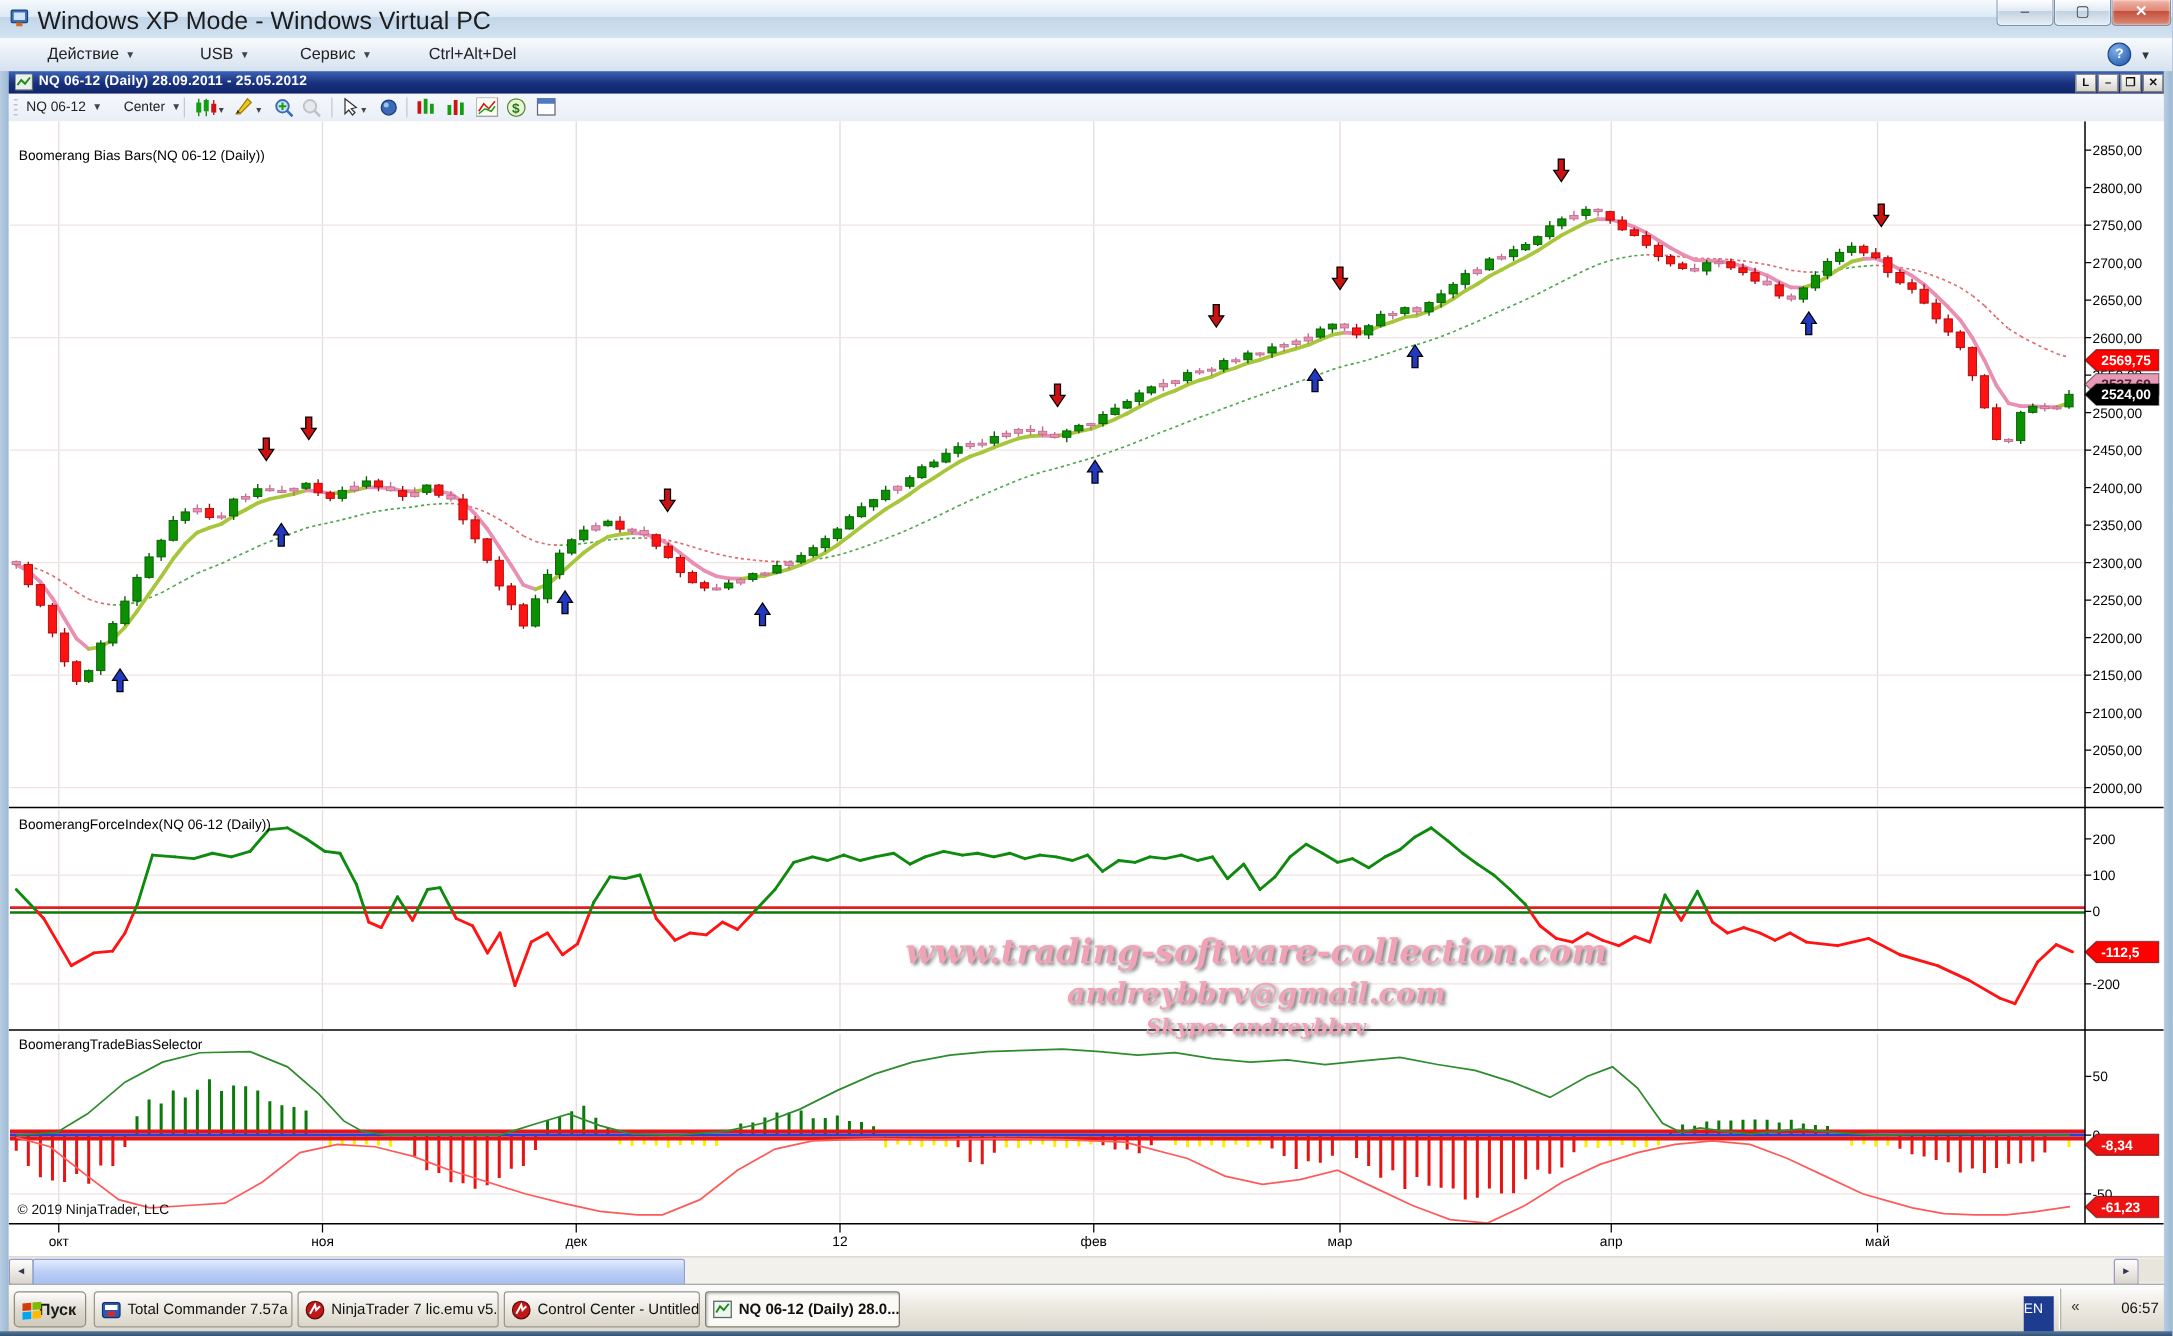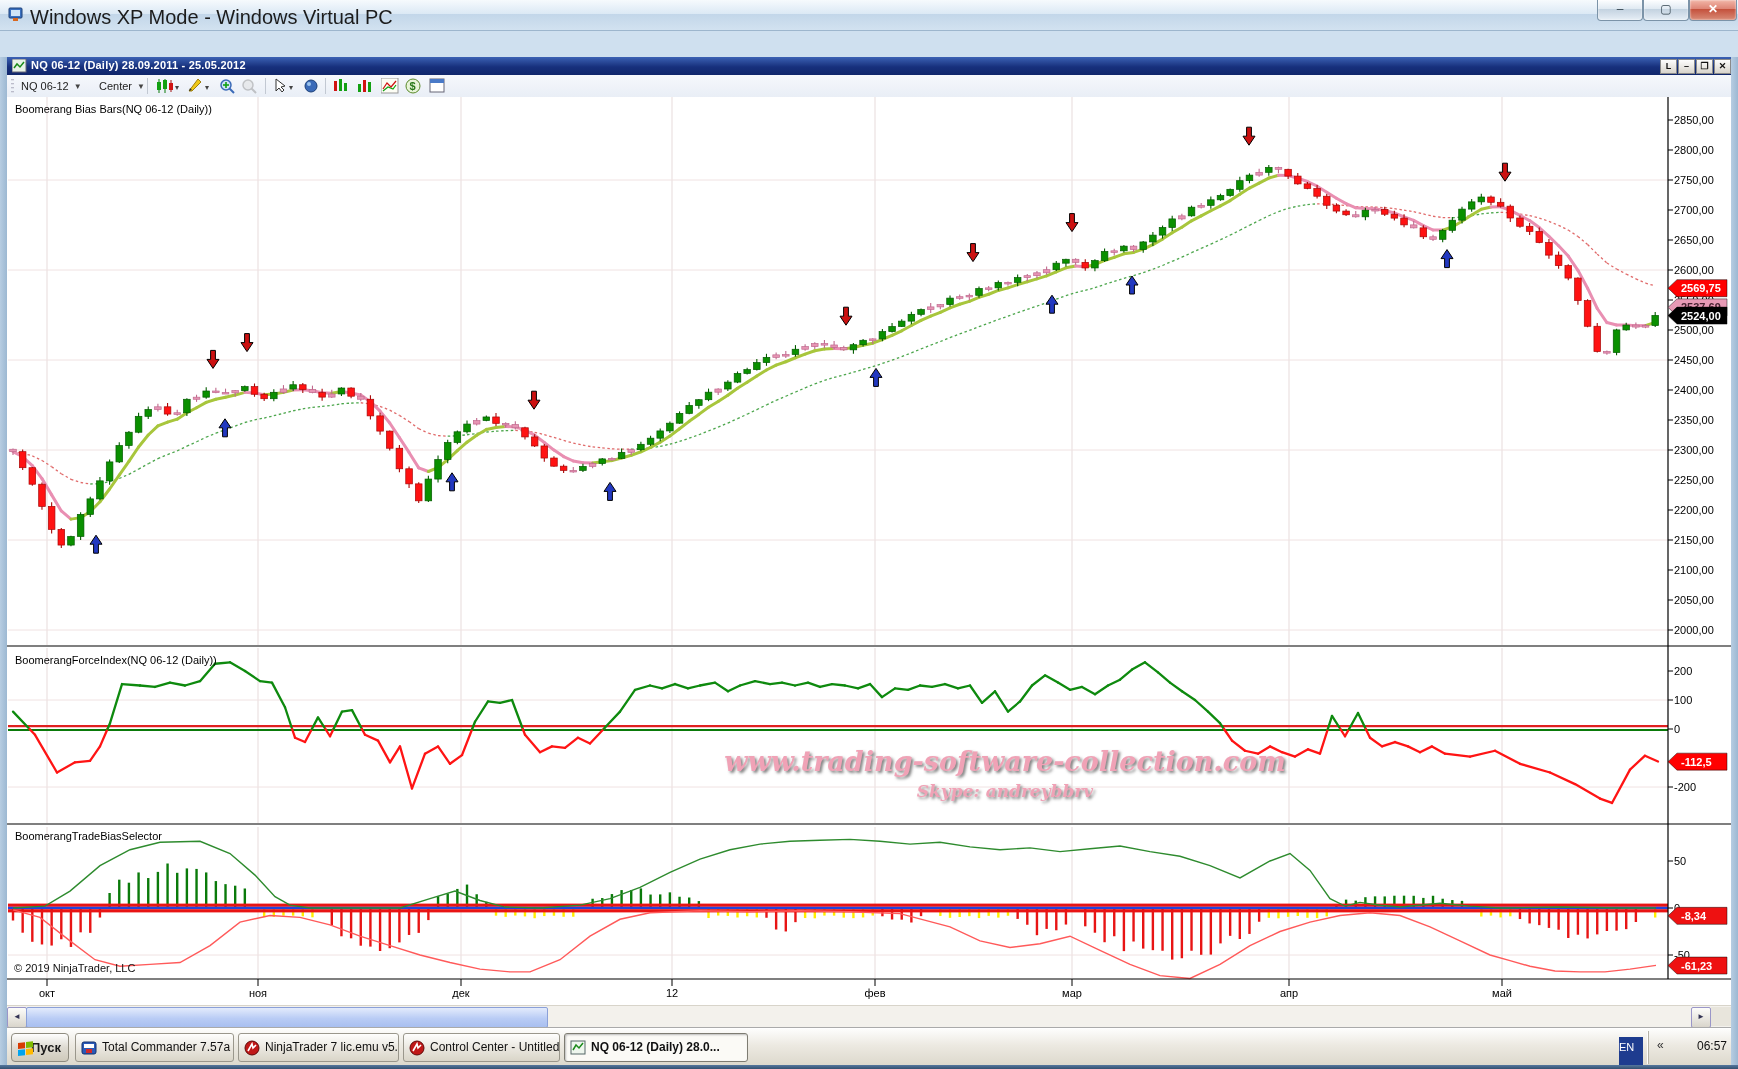--- a/index.html
+++ b/index.html
@@ -59,20 +59,28 @@
         <rect x="1" y="2" width="13" height="10" rx="1" fill="#3a70c0" stroke="#1c4078"></rect>
         <rect x="3" y="4" width="9" height="6" fill="#cfe4f8"></rect>
         <rect x="5" y="12" width="5" height="3" fill="#d86820"></rect>
       </svg>
     <span id="vm-title" class="abs">Windows XP Mode - Windows Virtual PC</span>
     <div class="abs aero-btn" id="btn-min" style="left:1597px;width:44px;">–</div>
     <div class="abs aero-btn" id="btn-max" style="left:1643px;width:44px;">▢</div>
     <div class="abs aero-btn" id="btn-close" style="left:1689px;width:46px;">✕</div>
   </div>
 
+  <div id="vm-menubar" class="abs">
+    <span class="abs menu-item" style="left:38px;"><span>Действие</span><span class="caret">▼</span></span>
+    <span class="abs menu-item" style="left:160px;"><span>USB</span><span class="caret">▼</span></span>
+    <span class="abs menu-item" style="left:240px;"><span>Сервис</span><span class="caret">▼</span></span>
+    <span class="abs menu-item" style="left:343px;">Ctrl+Alt+Del</span>
+    <div id="help-circle" class="abs">?</div>
+    <span id="help-caret" class="abs">▼</span>
+  </div>
 
   <div class="abs side-border" style="left:0;"></div>
   <div class="abs side-border" style="left:1731px;"></div>
 
   <div id="chart-titlebar" class="abs">
     <svg id="chart-title-icon" class="abs" width="15" height="14">
         <rect x="0" y="0" width="14" height="13" fill="#e8f2e8" stroke="#667"></rect>
         <polyline points="2,9 5,5 8,8 12,3" fill="none" stroke="#1a8a1a" stroke-width="1.5"></polyline>
       </svg>
     <span id="chart-title" class="abs">NQ 06-12 (Daily)  28.09.2011 - 25.05.2012</span>
@@ -1263,25 +1271,26 @@
         <polygon points="1668,315.6 1677,307.1 1727,307.1 1727,324.1 1677,324.1" fill="#000000" stroke="rgba(0,0,0,0.45)"></polygon>
         <text x="1681" y="319.6" font-size="11" fill="#ffffff" font-weight="bold">2524,00</text>
         <polygon points="1668,761.625 1677,753.125 1727,753.125 1727,770.125 1677,770.125" fill="#ff0000" stroke="rgba(0,0,0,0.45)"></polygon>
         <text x="1681" y="765.625" font-size="11" fill="#ffffff" font-weight="bold">-112,5</text>
         <polygon points="1668,915.8396 1677,907.3396 1727,907.3396 1727,924.3396 1677,924.3396" fill="#ee1111" stroke="rgba(0,0,0,0.45)"></polygon>
         <text x="1681" y="919.8396" font-size="11" fill="#ffffff" font-weight="bold">-8,34</text>
         <polygon points="1668,965.5562 1677,957.0562 1727,957.0562 1727,974.0562 1677,974.0562" fill="#ee1111" stroke="rgba(0,0,0,0.45)"></polygon>
         <text x="1681" y="969.5562" font-size="11" fill="#ffffff" font-weight="bold">-61,23</text>
       </svg>
   </div>
-  <div class="abs panel-label" style="left:15px;top:103px;">Boomerang Bias Bars(NQ 06-12 (Daily))</div>
+  <div class="abs panel-label" style="left:15px;top:119px;">Boomerang Bias Bars(NQ 06-12 (Daily))</div>
   <div class="abs panel-label" style="left:15px;top:654px;">BoomerangForceIndex(NQ 06-12 (Daily))</div>
   <div class="abs panel-label" style="left:15px;top:830px;">BoomerangTradeBiasSelector</div>
   <div id="watermark" class="abs">
     <div id="wm1">www.trading-software-collection.com</div>
+    <div id="wm2">andreybbrv@gmail.com</div>
     <div id="wm3">Skype: andreybbrv</div>
   </div>
   <div id="copyright" class="abs">© 2019 NinjaTrader, LLC</div>
 
   <div id="hscroll" class="abs">
     <div class="abs sb-btn" style="left:0;">◄</div>
     <div id="sb-thumb" class="abs"></div>
     <div class="abs sb-btn" style="left:1684px;">►</div>
     <div id="sb-corner" class="abs"></div>
   </div>
@@ -1313,21 +1322,21 @@
         </svg>
       <span>NinjaTrader 7 lic.emu v5.06</span>
     </div>
     <div class="abs task-btn" style="left:396px;width:157px;">
       <svg class="task-icon">
           <circle cx="8" cy="8" r="7" fill="#c01818" stroke="#5e0a0a"></circle>
           <path d="M4 11 L8 4 L9 8 L12 5" stroke="#fff" stroke-width="1.6" fill="none"></path>
         </svg>
       <span>Control Center - Untitled1</span>
     </div>
-    <div class="abs task-btn active" style="left:557px;width:184px;">
+    <div class="abs task-btn active" style="left:557px;width:156px;">
       <svg class="task-icon">
           <rect x="1" y="1" width="14" height="13" fill="#eef6ee" stroke="#566"></rect>
           <polyline points="3,10 6,5 9,8 13,3" fill="none" stroke="#1a8a1a" stroke-width="1.5"></polyline>
         </svg>
       <span>NQ 06-12 (Daily)  28.0...</span>
     </div>
     <div id="lang-box" class="abs">EN</div>
     <div id="tray" class="abs"></div>
     <span id="tray-chevron" class="abs">«</span>
 

